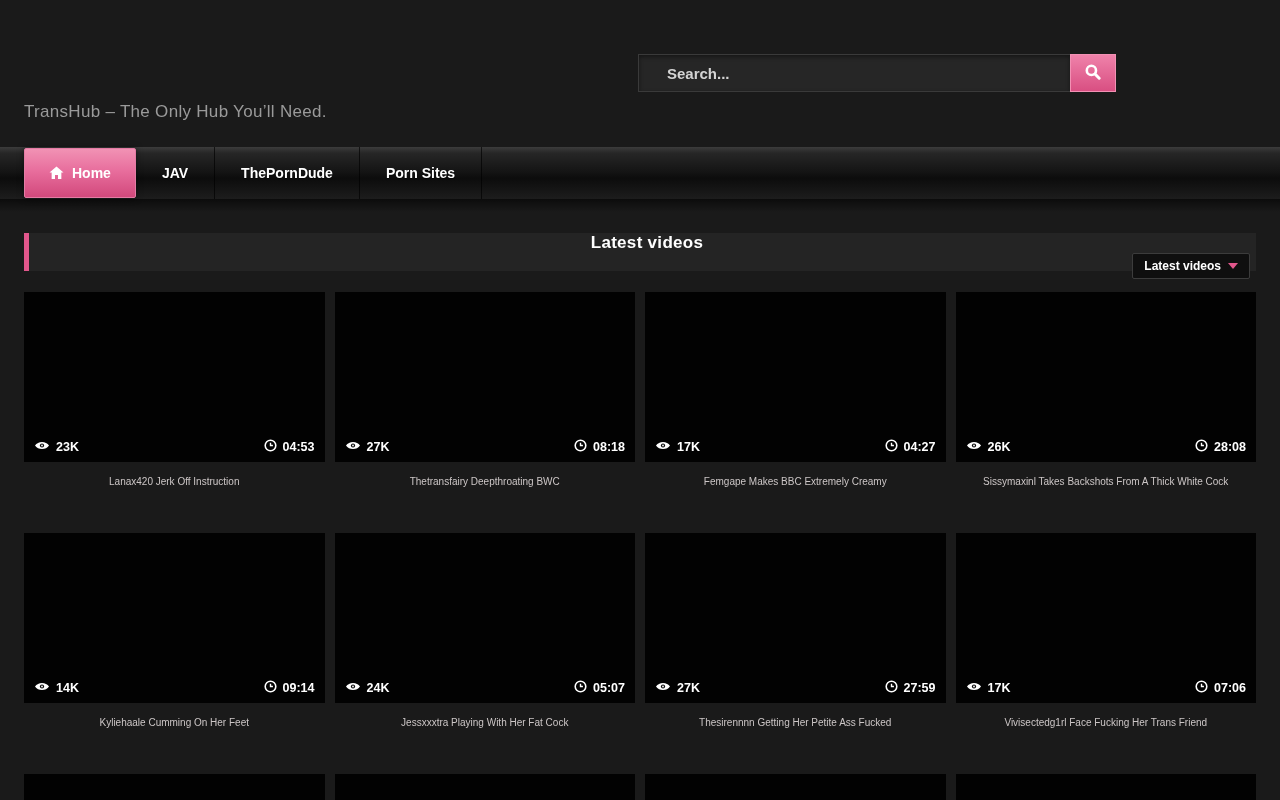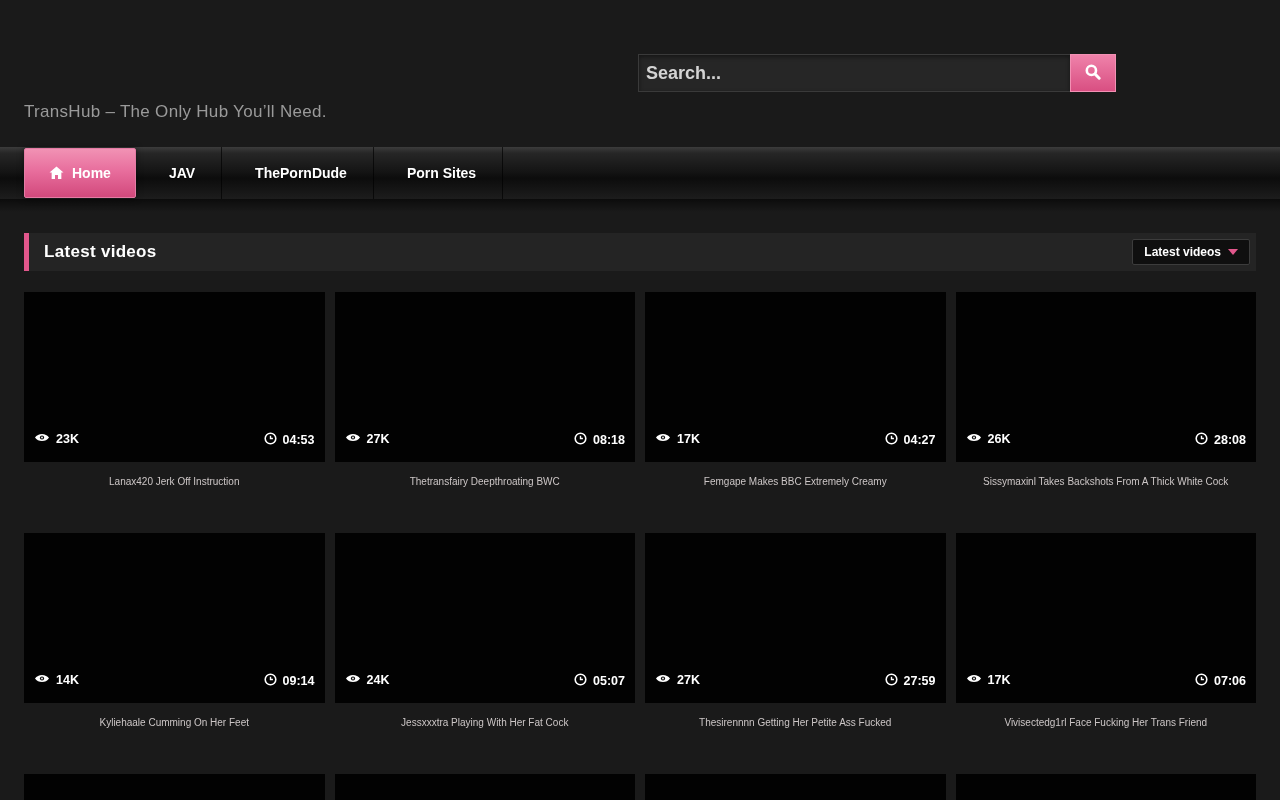--- a/index.html
+++ b/index.html
@@ -15,22 +15,22 @@
   
   .header { position:relative; height:147px; }
   .tagline {
     position:absolute; left:24px; top:102px;
     font-size:17px; color:#9a9a9a; letter-spacing:.3px;
   }
   .search-form { position:absolute; left:638px; top:54px; display:flex; }
   .search-input {
     width:432px; height:38px;
     background:#262626; border:1px solid #3a3a3a; border-right:none;
-    padding:0 7px; font-family:"Liberation Sans", sans-serif;
-    font-size:18px; font-weight:bold; color:#eee; outline:none;
+    padding:0 28px; font-family:"Liberation Sans", sans-serif;
+    font-size:15px; font-weight:bold; color:#eee; outline:none;
     box-shadow:inset 0 2px 4px rgba(0,0,0,.45);
   }
   .search-input::placeholder { color:#d4d4d4; opacity:1; }
   .search-btn {
     width:46px; height:38px; border:1px solid #f291b4;
     background:linear-gradient(180deg,#ef82aa 0%,#e express 40%,#d94f82 100%);
     background:linear-gradient(180deg,#ef82aa 0%,#e univers 100%);
     background:linear-gradient(180deg,#ef82aa 0%,#d94f82 100%);
     display:flex; align-items:center; justify-content:center; cursor:pointer;
   }
@@ -38,41 +38,41 @@
   
   .nav {
     position:relative; height:52px; width:100%;
     background:linear-gradient(180deg,#3c3c3c 0%,#262626 12%,#141414 48%,#0c0c0c 60%,#1d1d1d 100%);
   }
   .nav::after {
     content:""; position:absolute; left:0; right:0; top:52px; height:13px;
     background:linear-gradient(180deg,rgba(0,0,0,.55),rgba(0,0,0,0));
     pointer-events:none;
   }
-  .nav-list { display:flex; list-style:none; padding-left:24px; height:52px;gap:7px; }
+  .nav-list { display:flex; list-style:none; padding-left:24px; height:52px; }
   .nav-item {
     height:52px; display:flex; align-items:center; gap:8px;
     padding:0 26px; font-size:14px; font-weight:bold; color:#fff;
     border-right:1px solid rgba(0,0,0,.65); cursor:pointer;
     text-shadow:0 1px 1px rgba(0,0,0,.6);
   }
   .nav-item.active {
     height:50px; margin-top:1px; padding:0 24px;
     background:linear-gradient(180deg,#f192b4 0%,#e86e9d 45%,#d2497c 100%);
     border:1px solid #e47ba4; border-radius:2px;
     box-shadow:0 0 6px rgba(0,0,0,.5); text-shadow:none;
   }
   .nav-item .ic { display:flex; align-items:center; }
 
   
   .content { margin:0 24px; }
   .section-bar {
     margin-top:34px; height:38px;
     background:#242424; border-left:5px solid #e2578c;
-    display:flex; align-items:center; padding:0 6px 0 15px;
+    display:flex; align-items:center; padding:0 6px 0 15px;flex-direction:column;
   }
   .section-title { font-size:17px; font-weight:bold; color:#fff; letter-spacing:.3px; }
   .sort-btn {
     margin-left:auto; display:flex; align-items:center; gap:7px;
     background:#0f0f0f; border:1px solid #3c3c3c; border-radius:2px;
     color:#fff; font-family:"Liberation Sans", sans-serif;
     font-size:12px; font-weight:bold; padding:5px 11px; cursor:pointer;
   }
   .caret-down {
     width:0; height:0; border-left:5px solid transparent;
@@ -81,21 +81,21 @@
 
   
   .grid {
     margin-top:21px;
     display:grid; grid-template-columns:repeat(4,1fr); column-gap:10px; row-gap:0;
   }
   .card { cursor:pointer; }
   .thumb { position:relative; height:170px; background:#020202; }
   .stats {
     position:absolute; left:0; right:0; bottom:0; height:30px;
-    display:flex; align-items:flex-start; justify-content:space-between;
+    display:flex; align-items:center; justify-content:space-between;
     padding:0 10px; font-size:12.5px; font-weight:bold; color:#fff;
   }
   .stat { display:flex; align-items:center; gap:6px; }
   .card-title {
     height:71px; padding:9px 6px 0 6px;
     font-size:10px; line-height:21px; color:#ccc6c6; text-align:center;
   }
 </style>
 </head>
 <body>

